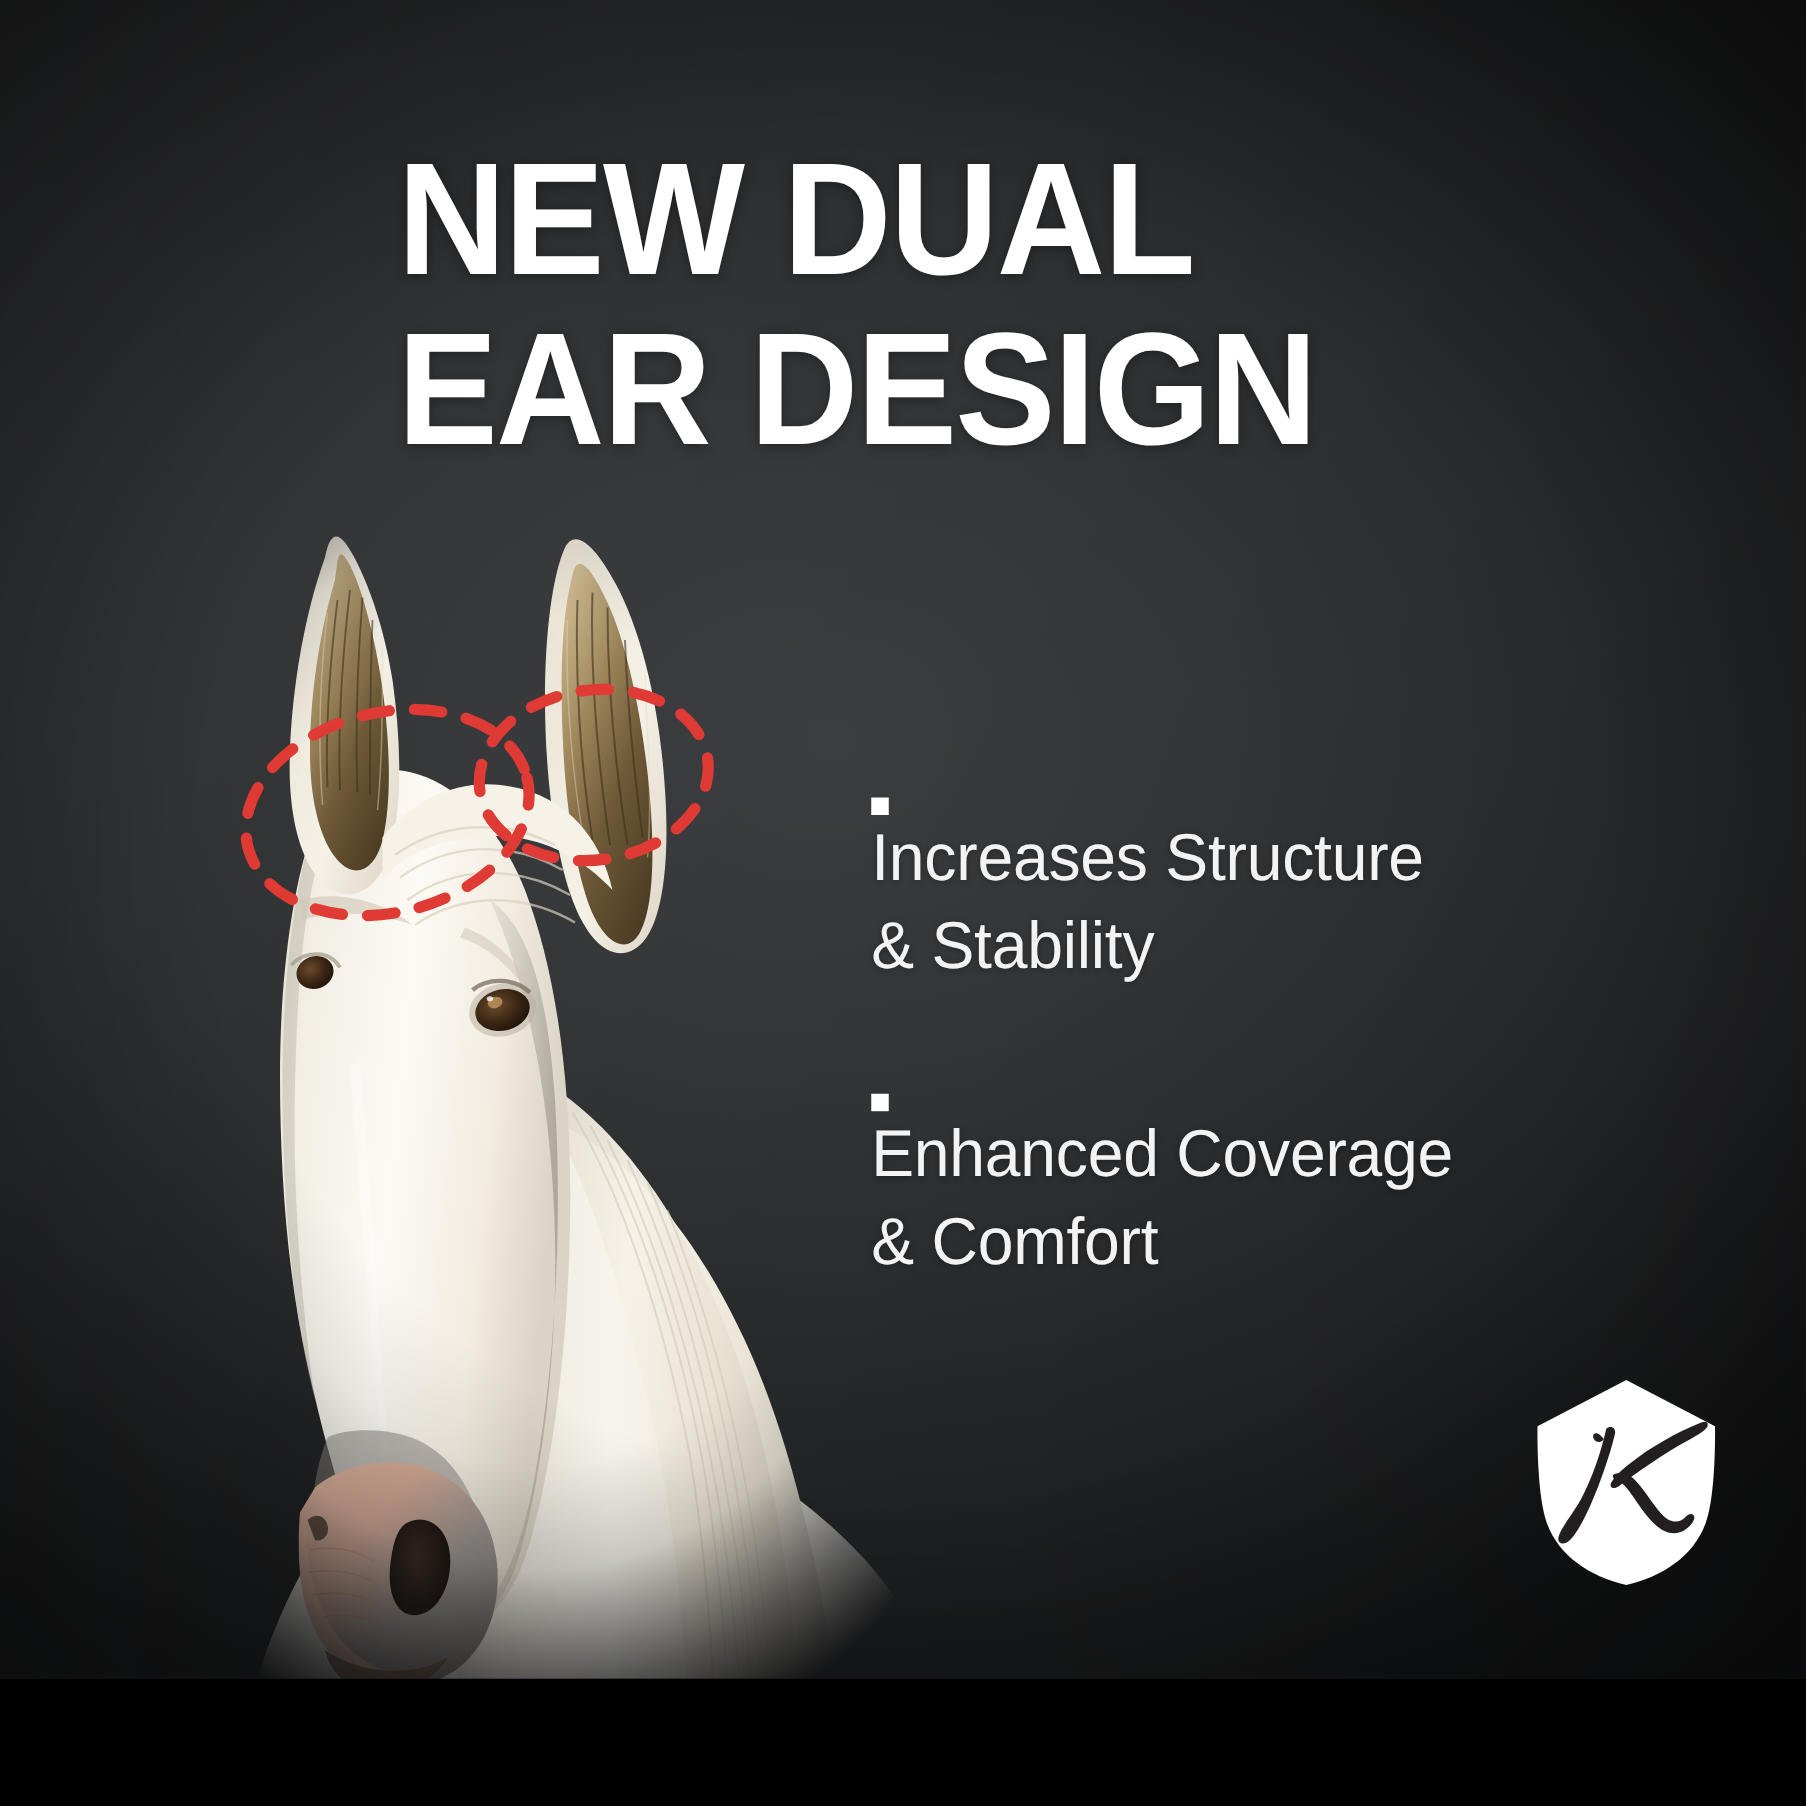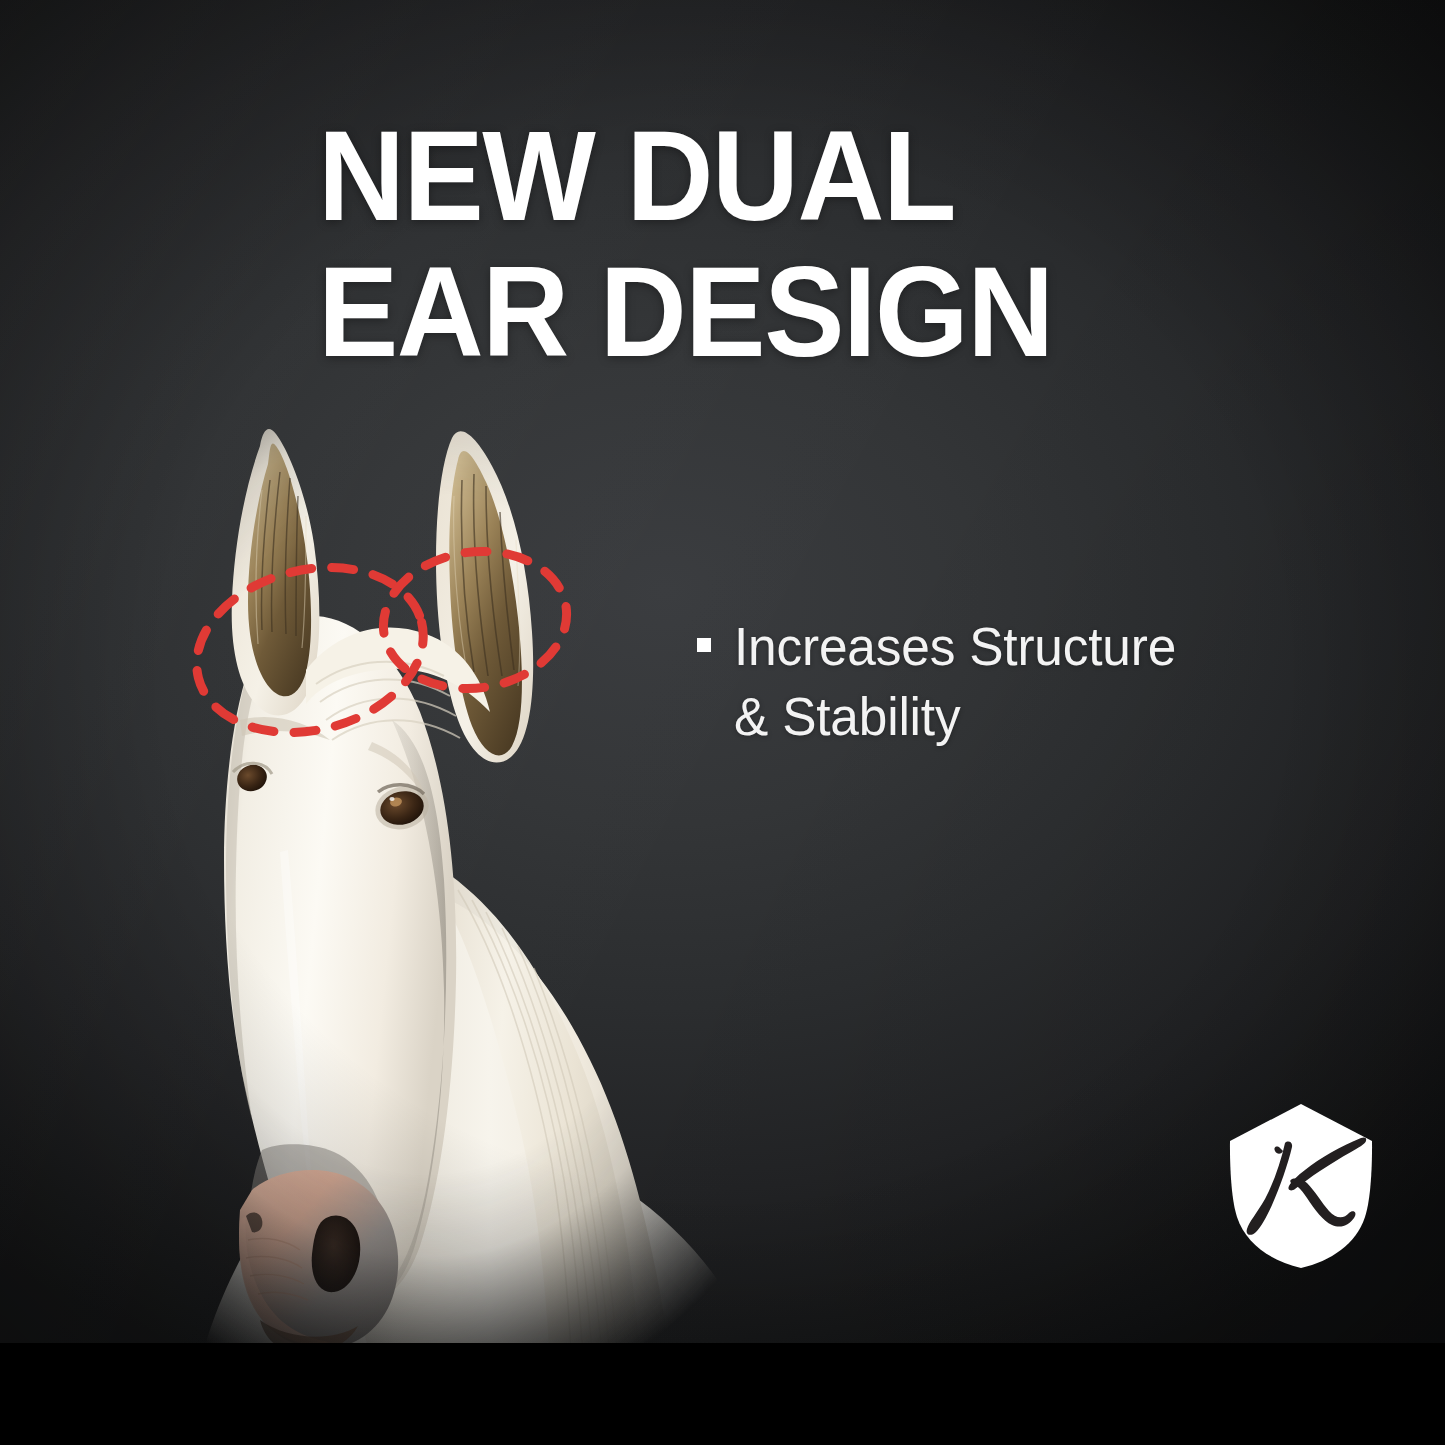--- a/index.html
+++ b/index.html
@@ -70,20 +70,21 @@
   .bullets {
     position: absolute;
     left: 697px;
     top: 612px;
     width: 660px;
   }
   .bullet-row {
     display: flex;
     align-items: flex-start;
     margin-bottom: 56px;
+    flex-direction: column;
   }
   .bullet-row:last-child { margin-bottom: 0; }
   .bullet-mark {
     width: 14px;
     height: 14px;
     background: #ffffff;
     flex: 0 0 auto;
     margin-top: 26px;
     margin-right: 23px;
   }
@@ -376,20 +377,27 @@
   <div class="bullets">
 
     <div class="bullet-row">
       <span class="bullet-mark"></span>
       <span class="bullet-text">
         <span>Increases Structure</span><br>
         <span>&amp; Stability</span>
       </span>
     </div>
 
+    <div class="bullet-row">
+      <span class="bullet-mark"></span>
+      <span class="bullet-text">
+        <span>Enhanced Coverage</span><br>
+        <span>&amp; Comfort</span>
+      </span>
+    </div>
 
   </div>
 
   <div class="logo">
     <svg viewBox="0 0 152 170">
       <path d="M76 3 L147 40 C147 40 148 92 140 116 C131 143 106 160 76 167
                C46 160 21 143 12 116 C4 92 5 40 5 40 Z" fill="#ffffff"></path>
       <g fill="#231f20">
 
         <path d="M60 42 C 63 39 68 41 67 46 C 63 63 55 86 47 104

